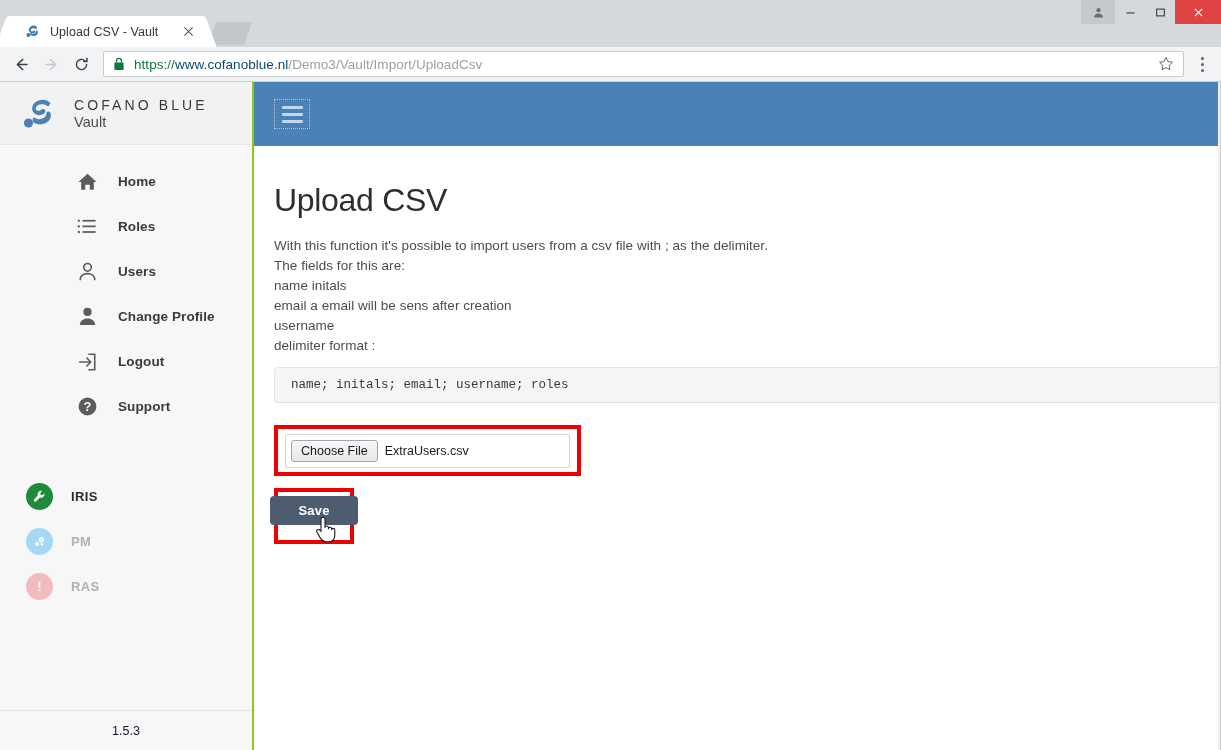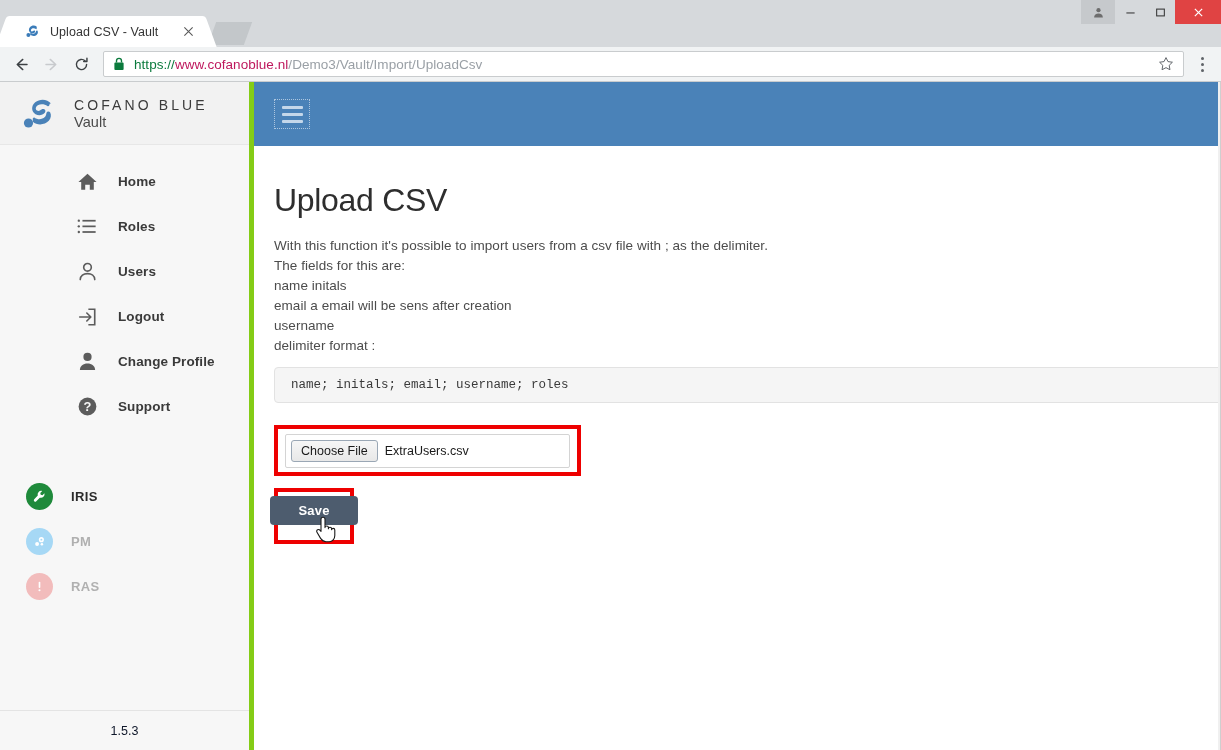--- a/index.html
+++ b/index.html
@@ -99,21 +99,21 @@
     margin: 0 4px 0 6px;
     cursor: text;
   }
   .lock { width: 13px; height: 15px; flex: 0 0 13px; margin-right: 8px; }
   .urltext {
     flex: 1; font-size: 13.5px; color: #9aa0a6;
     white-space: nowrap; overflow: hidden;
     letter-spacing: 0.05px;
   }
   .urltext .scheme { color: #0b7a3d; }
-  .urltext .host { color: #be185d; }
+  .urltext .host { color: #0c4a6e; }
   .star { width: 22px; height: 22px; flex: 0 0 22px; display:flex; align-items:center; justify-content:center; cursor:pointer; margin-left:4px; }
   .menu3 {
     width: 24px; height: 28px; flex: 0 0 24px;
     display: flex; flex-direction: column; align-items: center; justify-content: center;
     gap: 3px; cursor: pointer; margin-left: 2px;
   }
   .menu3 i { width: 3px; height: 3px; border-radius: 50%; background: #5f6368; display:block; }
 
   
   .viewport {
@@ -121,21 +121,21 @@
     background: #ffffff;
     position: relative;
     overflow: hidden;
     border-right: 1px solid #cfcfcf;
   }
 
   
   .sidebar {
     width: 254px; flex: 0 0 254px;
     background: #f7f7f7;
-    border-right: 5px solid #84cc16;
+    border-right: 2px solid #84cc16;
     display: flex; flex-direction: column;
     height: 100%;
   }
   .brand {
     height: 63px; flex: 0 0 63px;
     display: flex; align-items: center;
     padding-left: 18px;
     background: #f2f2f2;
     border-bottom: 1px solid #e7e7e7;
   }
@@ -439,36 +439,36 @@
             <svg viewBox="0 0 22 22" width="21" height="21">
               <circle cx="11" cy="6.6" r="4" stroke="#5c5c5c" stroke-width="1.7" fill="none"></circle>
               <path d="M3.4 19.5c0-4 3.5-6.3 7.6-6.3s7.6 2.3 7.6 6.3" stroke="#5c5c5c" stroke-width="1.7" fill="none" stroke-linecap="round"></path>
             </svg>
           </span>
           <span class="navlabel">Users</span>
         </a>
 
         <a class="navitem">
           <span class="navicon">
+            <svg viewBox="0 0 22 22" width="21" height="21">
+              <circle cx="11" cy="6.2" r="4.3" fill="#5c5c5c"></circle>
+              <path d="M3 20c0-4.4 3.6-7 8-7s8 2.6 8 7z" fill="#5c5c5c"></path>
+            </svg>
+          </span>
+          <span class="navlabel">Change Profile</span>
+        </a>
+
+        <a class="navitem">
+          <span class="navicon">
             <svg viewBox="0 0 22 22" width="20" height="20">
               <path d="M12.5 2.5H19.5V19.5H12.5" stroke="#5c5c5c" stroke-width="1.8" fill="none"></path>
               <path d="M3 11 H15 M10.8 6.6 L15.2 11 L10.8 15.4" stroke="#5c5c5c" stroke-width="1.8" fill="none" stroke-linecap="round" stroke-linejoin="round"></path>
             </svg>
           </span>
           <span class="navlabel">Logout</span>
-        </a>
-
-        <a class="navitem">
-          <span class="navicon">
-            <svg viewBox="0 0 22 22" width="21" height="21">
-              <circle cx="11" cy="6.2" r="4.3" fill="#5c5c5c"></circle>
-              <path d="M3 20c0-4.4 3.6-7 8-7s8 2.6 8 7z" fill="#5c5c5c"></path>
-            </svg>
-          </span>
-          <span class="navlabel">Change Profile</span>
         </a>
 
         <a class="navitem">
           <span class="navicon">
             <svg viewBox="0 0 22 22" width="21" height="21">
               <circle cx="11" cy="11" r="9.3" fill="#5c5c5c"></circle>
               <text x="11" y="16.2" text-anchor="middle" font-size="13.5" font-family="Liberation Sans, sans-serif" font-weight="bold" fill="#f7f7f7">?</text>
             </svg>
           </span>
           <span class="navlabel">Support</span>

